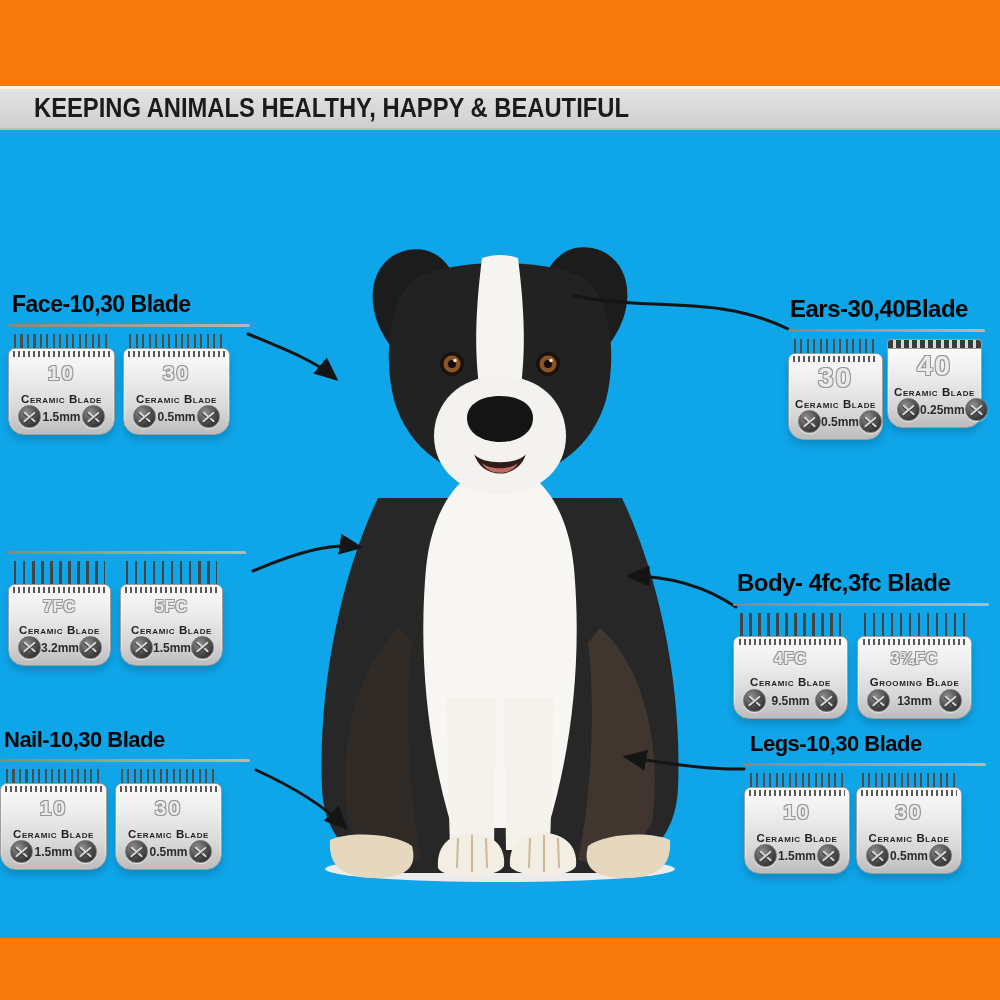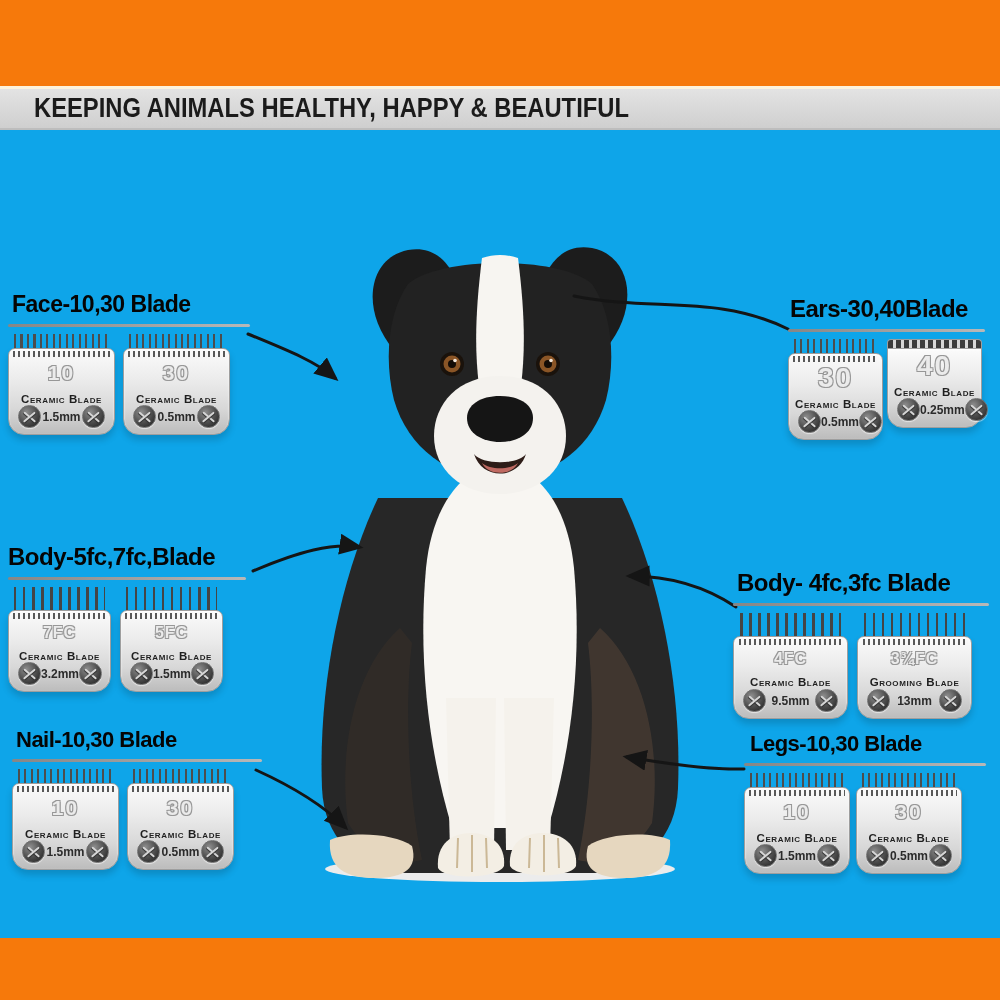--- a/index.html
+++ b/index.html
@@ -52,21 +52,21 @@
   
   .g-face{left:8px;top:292px;width:242px;}   .g-face .group-label{font-size:23px;padding-left:4px;}
   .g-face .blade{width:107px;height:90px;}   .g-face .blade+.blade{margin-left:8px;}
   .g-ears{left:788px;top:296px;width:197px;} .g-ears .group-label{font-size:24px;padding-left:2px;}
   .g-ears .blade{width:95px;height:88px;}    .g-ears .blade+.blade{margin-left:4px;}
   .g-ears .blade-num{font-size:28px;}
   .g-bodyL{left:8px;top:544px;width:238px;}  .g-bodyL .group-label{font-size:24px;}
   .g-bodyL .blade{width:103px;height:100px;} .g-bodyL .blade+.blade{margin-left:9px;}
   .g-bodyR{left:733px;top:570px;width:256px;}.g-bodyR .group-label{font-size:24px;padding-left:4px;}
   .g-bodyR .blade{width:115px;height:106px;} .g-bodyR .blade+.blade{margin-left:9px;justify-content:space-between;}
-  .g-nail{left:12px;top:728px;width:250px;}   .g-nail .group-label{font-size:22px;padding-left:4px;}
+  .g-nail{left:0;top:728px;width:250px;}   .g-nail .group-label{font-size:22px;padding-left:4px;}
   .g-nail .blade{width:107px;height:92px;}   .g-nail .blade+.blade{margin-left:8px;}
   .g-legs{left:744px;top:732px;width:242px;} .g-legs .group-label{font-size:22px;padding-left:6px;}
   .g-legs .blade{width:106px;height:90px;}   .g-legs .blade+.blade{margin-left:6px;}
   
   .dog{position:absolute;left:300px;top:228px;width:400px;height:660px;}
   .arrows{position:absolute;left:0;top:0;width:1000px;height:1000px;pointer-events:none;}
 </style>
 </head>
 <body>
 
@@ -181,21 +181,20 @@
             <div class="screw"></div>
             <div class="blade-size">0.25mm</div>
             <div class="screw"></div>
           </div>
         </div>
       </div>
     </div>
   </div>
 
   <div class="group g-bodyL">
-    <div class="group-label">Body-5fc,7fc,Blade</div>
     <div class="rule"></div>
     <div class="blades">
       <div class="blade fc">
         <div class="teeth"></div>
         <div class="blade-body">
           <div class="blade-num">7FC</div>
           <div class="blade-type">Ceramic Blade</div>
           <div class="blade-row">
             <div class="screw"></div>
             <div class="blade-size">3.2mm</div>

